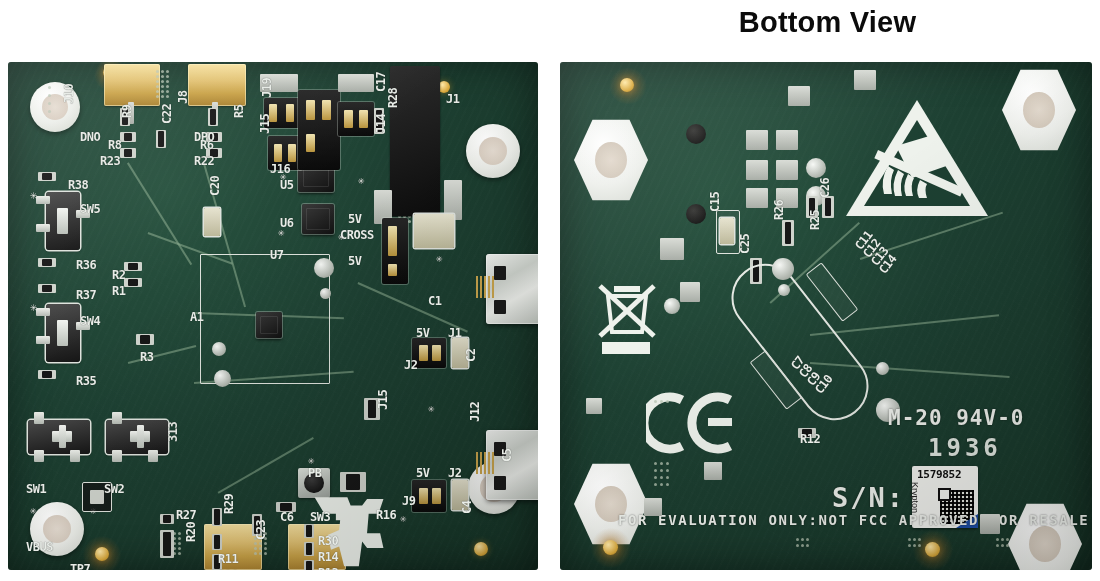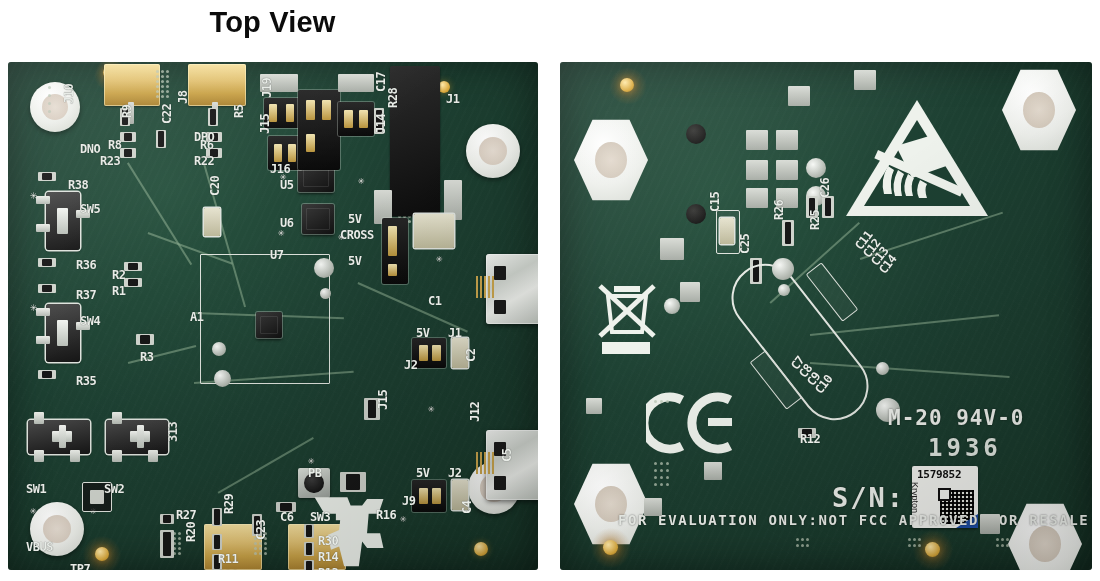--- a/index.html
+++ b/index.html
@@ -126,21 +126,21 @@
   .qcorner{position:absolute;width:9px;height:9px;border:2px solid #111;background:#f2f3ef;}
 
   .tilogo{position:absolute;}
   .oval{position:absolute;border:2px solid #e6eae4;border-radius:999px;}
 </style>
 </head>
 <body>
 
 <div class="page">
 
-  <div class="view-title" id="title-top">Top View</div>
+  <div class="view-title" id="title-bottom">Bottom View</div>
 
   <div class="board" id="board-top">
     <div class="pour"></div>
 
     <div class="trace" style="left:120px;top:100px;width:120px;transform:rotate(58deg);"></div>
     <div class="trace" style="left:196px;top:100px;width:150px;transform:rotate(74deg);"></div>
     <div class="trace" style="left:140px;top:170px;width:90px;transform:rotate(20deg);"></div>
     <div class="trace" style="left:120px;top:300px;width:70px;transform:rotate(-14deg);"></div>
     <div class="trace" style="left:186px;top:250px;width:150px;transform:rotate(2deg);"></div>
     <div class="trace" style="left:186px;top:320px;width:160px;transform:rotate(-4deg);"></div>
@@ -457,21 +457,21 @@
         <rect x="40" y="24" width="12" height="48" fill="#eef2ec"></rect>
       </svg>
     </div>
 
     <div class="silk" style="left:384px;top:505px;font-size:13px;letter-spacing:1.2px;">HSDC076A</div>
 
     <div class="silk v" style="left:158px;top:380px;font-size:12px;">313</div>
 
     <div class="sheen"></div>
   <div class="silk" style="left: 54px; top: 42px; font-size: 12px; transform-origin: 0px 0px; transform: rotate(-90deg);">J10</div>
-      <div class="silk" style="left: 72px; top: 80px; font-size: 12px;">DNO</div>
+      <div class="silk" style="left: 72px; top: 68px; font-size: 12px;">DNO</div>
       <div class="silk" style="left: 168px; top: 42px; font-size: 12px; transform-origin: 0px 0px; transform: rotate(-90deg);">J8</div>
       <div class="silk" style="left: 186px; top: 68px; font-size: 12px;">DPO</div>
       <div class="silk" style="left: 112px; top: 56px; font-size: 12px; transform-origin: 0px 0px; transform: rotate(-90deg);">R9</div>
       <div class="silk" style="left: 100px; top: 76px; font-size: 12px;">R8</div>
       <div class="silk" style="left: 92px; top: 92px; font-size: 12px;">R23</div>
       <div class="silk" style="left: 152px; top: 62px; font-size: 12px; transform-origin: 0px 0px; transform: rotate(-90deg);">C22</div>
       <div class="silk" style="left: 224px; top: 56px; font-size: 12px; transform-origin: 0px 0px; transform: rotate(-90deg);">R5</div>
       <div class="silk" style="left: 192px; top: 76px; font-size: 12px;">R6</div>
       <div class="silk" style="left: 186px; top: 92px; font-size: 12px;">R22</div>
       <div class="silk" style="left: 60px; top: 116px; font-size: 12px;">R38</div>

